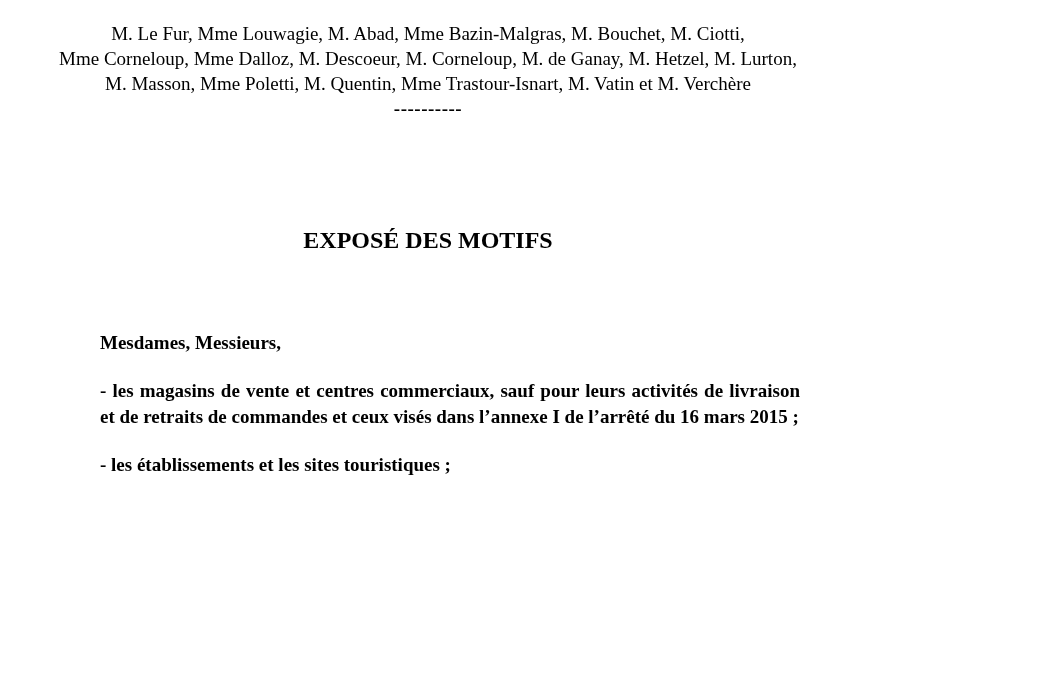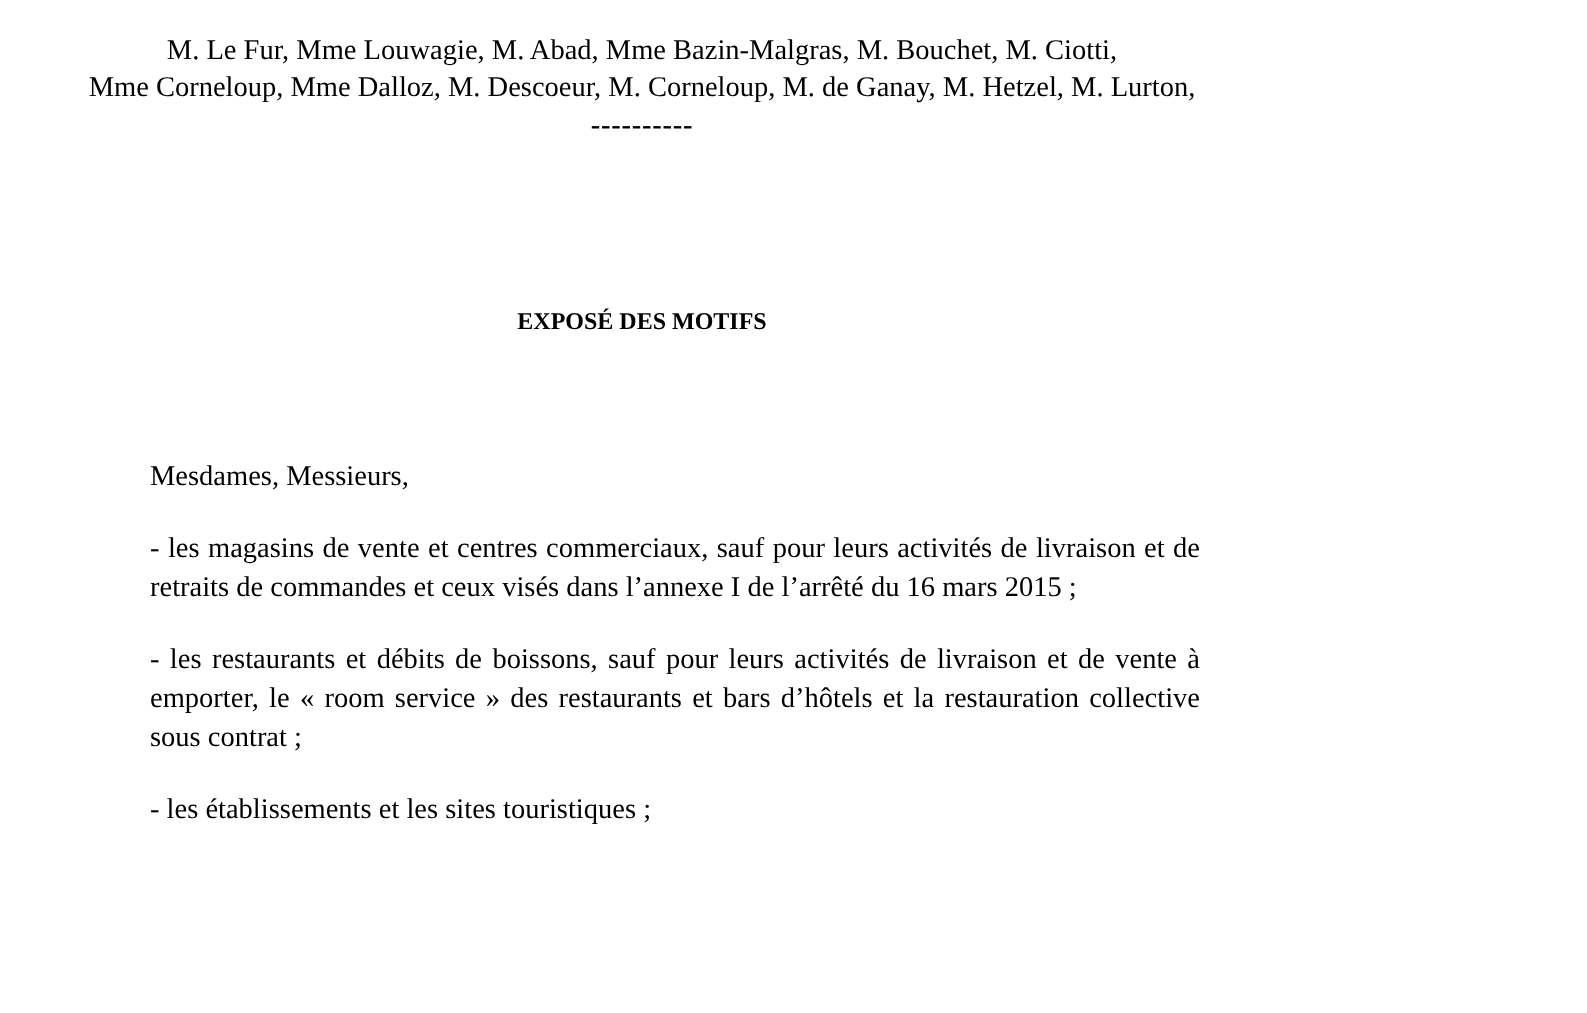--- a/index.html
+++ b/index.html
@@ -26,50 +26,51 @@
   }
   .separator {
     text-align: center;
     line-height: 25px;
     font-weight: bold;
     letter-spacing: 0.5px;
   }
   .heading {
     margin: 106px 0 0 0;
     text-align: center;
-    font-size: 16px;
+    font-size: 24px;
     line-height: 26px;
     font-weight: bold;
   }
   .content {
     margin: 0 56px 0 100px;
+    font-weight: bold;
   }
   .content p {
     margin: 0 0 22px 0;
     text-align: justify;
   }
   .content p.salutation {
     margin-top: 77px;
     text-align: left;
   }
 </style>
 </head>
 <body>
 
 <div class="page">
 
   <div class="names">
     <div>M. Le Fur, Mme Louwagie, M. Abad, Mme Bazin-Malgras, M. Bouchet, M. Ciotti,</div>
     <div>Mme Corneloup, Mme Dalloz, M. Descoeur, M. Corneloup, M. de Ganay, M. Hetzel, M. Lurton,</div>
+    <div>M. Masson, Mme Poletti, M. Quentin, Mme Trastour-Isnart, M. Vatin et M. Verchère</div>
   </div>
 
   <div class="separator">----------</div>
 
   <div class="heading">EXPOSÉ DES MOTIFS</div>
 
   <div class="content">
     <p class="salutation">Mesdames, Messieurs,</p>
     <p>- les magasins de vente et centres commerciaux, sauf pour leurs activités de livraison et de retraits de commandes et ceux visés dans l’annexe I de l’arrêté du 16 mars 2015 ;</p>
-    <p>- les restaurants et débits de boissons, sauf pour leurs activités de livraison et de vente à emporter, le « room service » des restaurants et bars d’hôtels et la restauration collective sous contrat ;</p>
     <p>- les établissements et les sites touristiques ;</p>
   </div>
 
 </div>
 
 </body></html>

